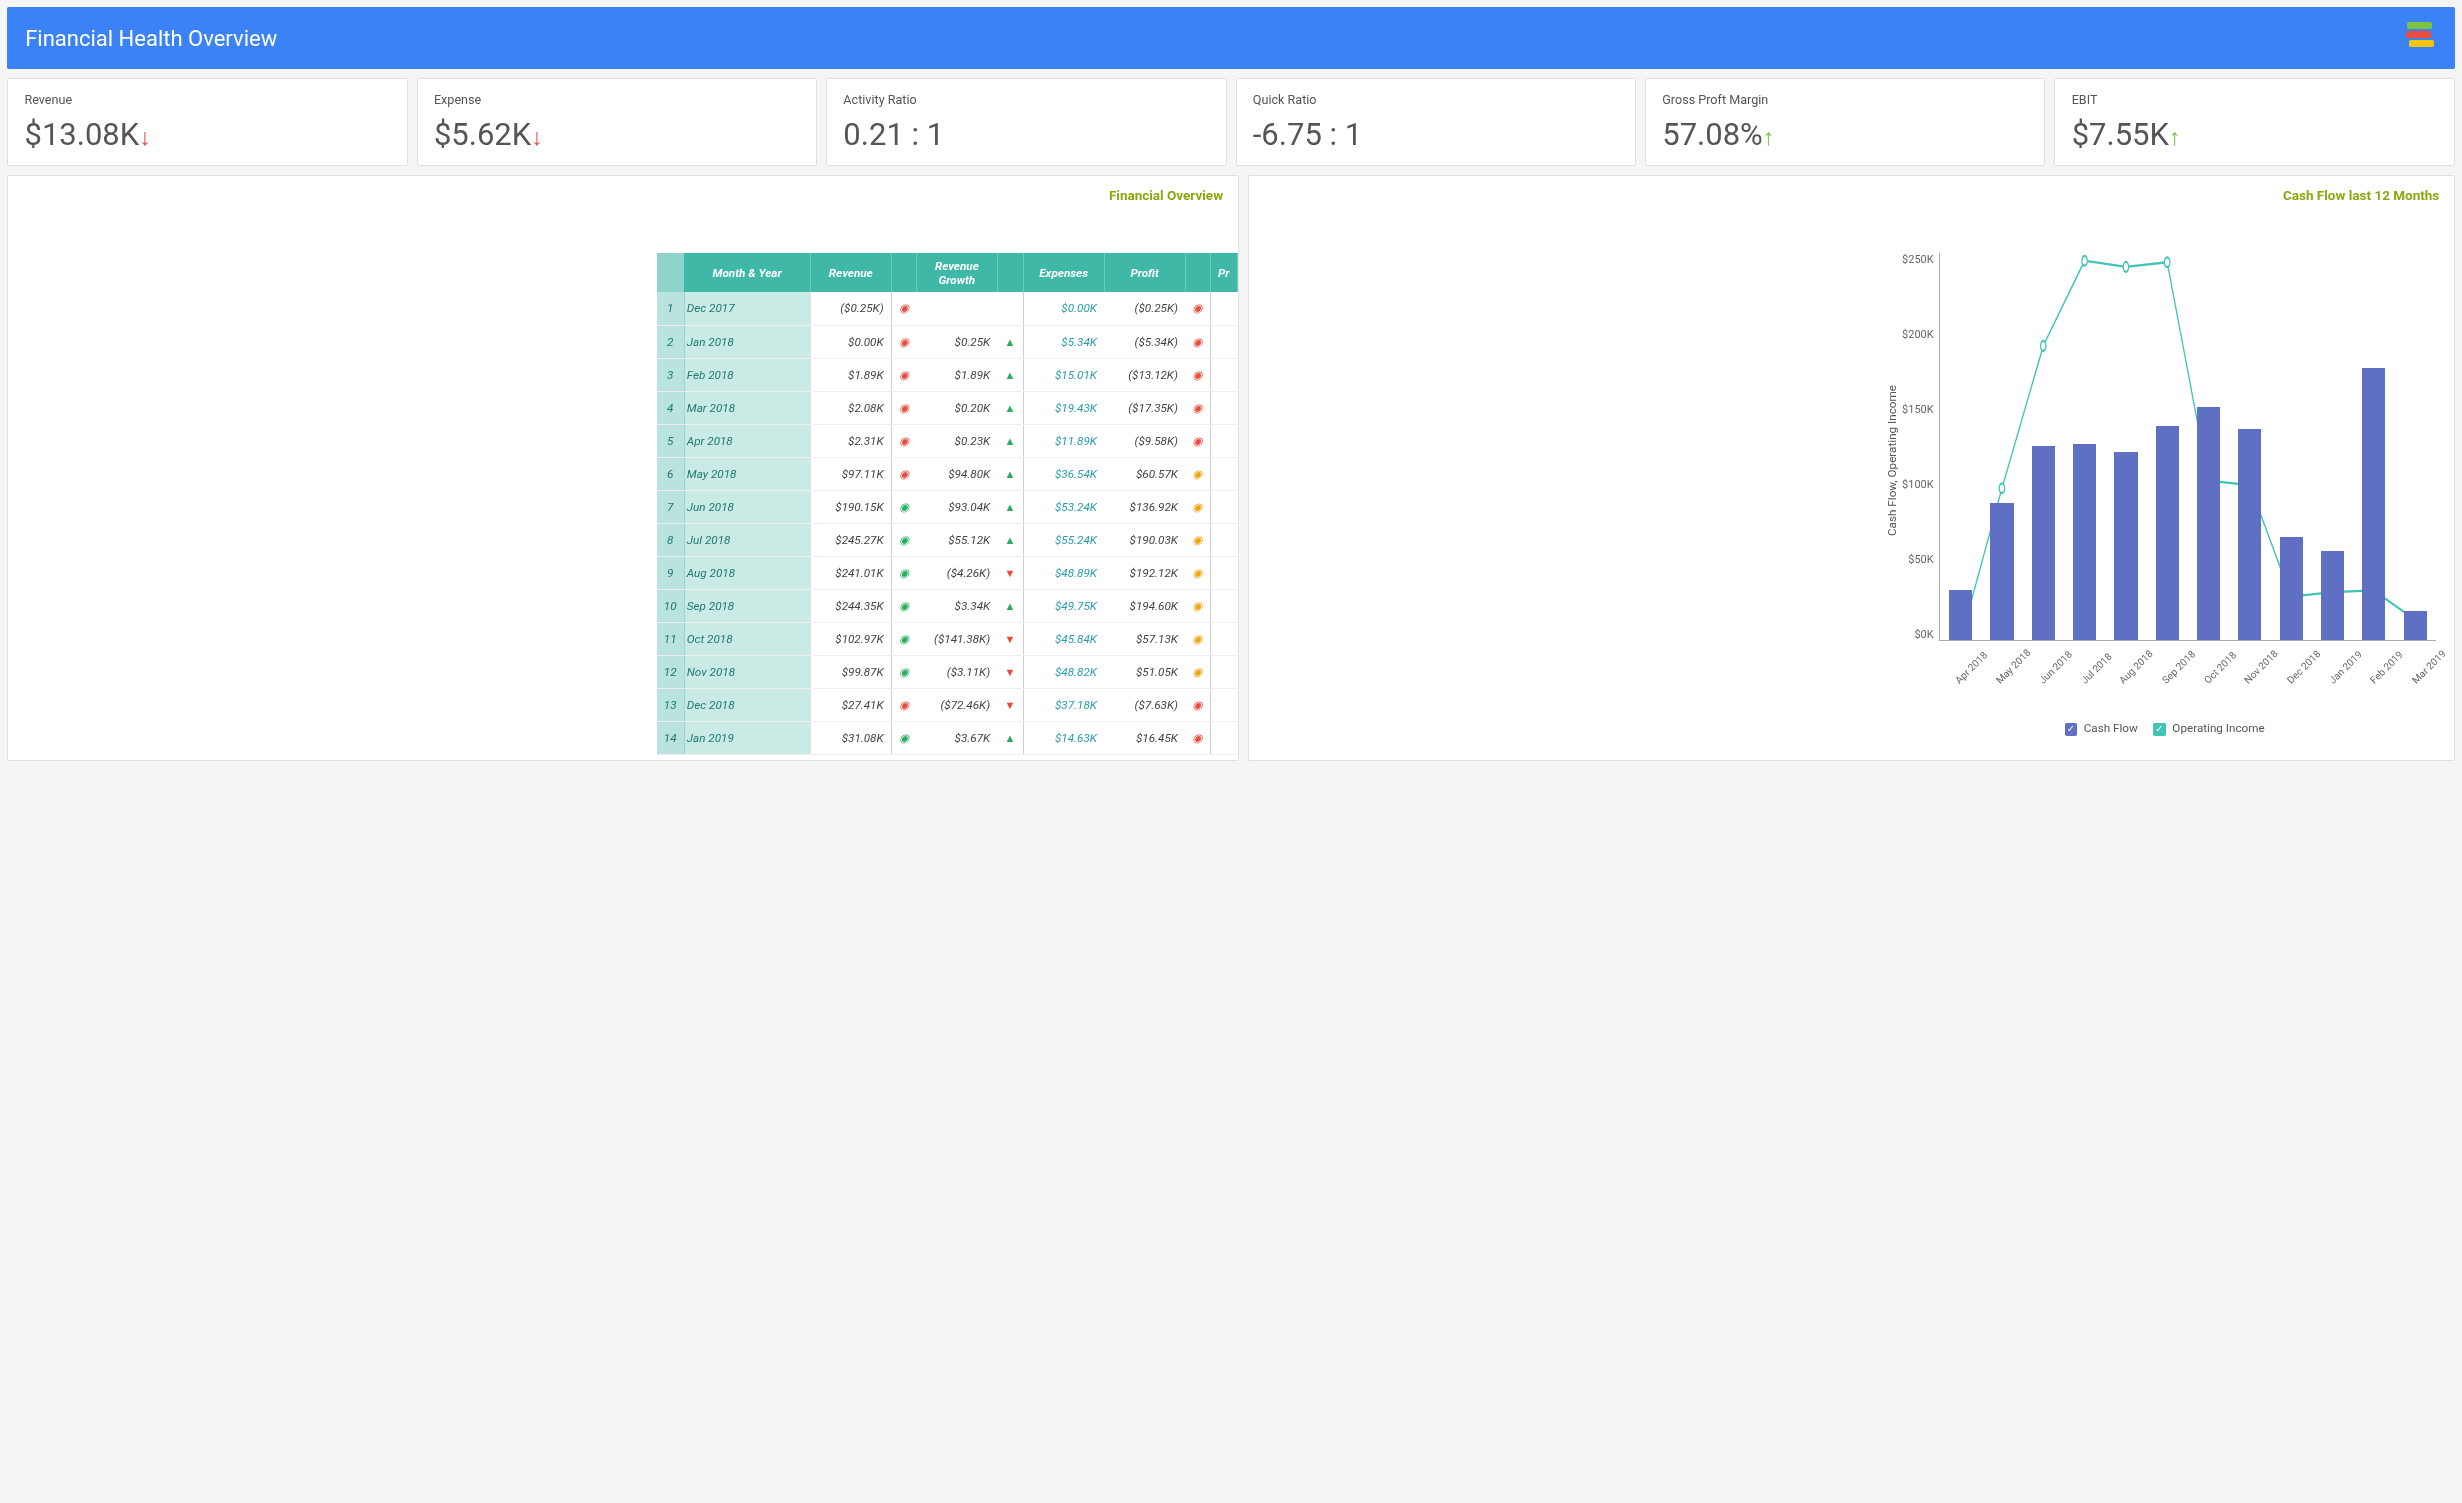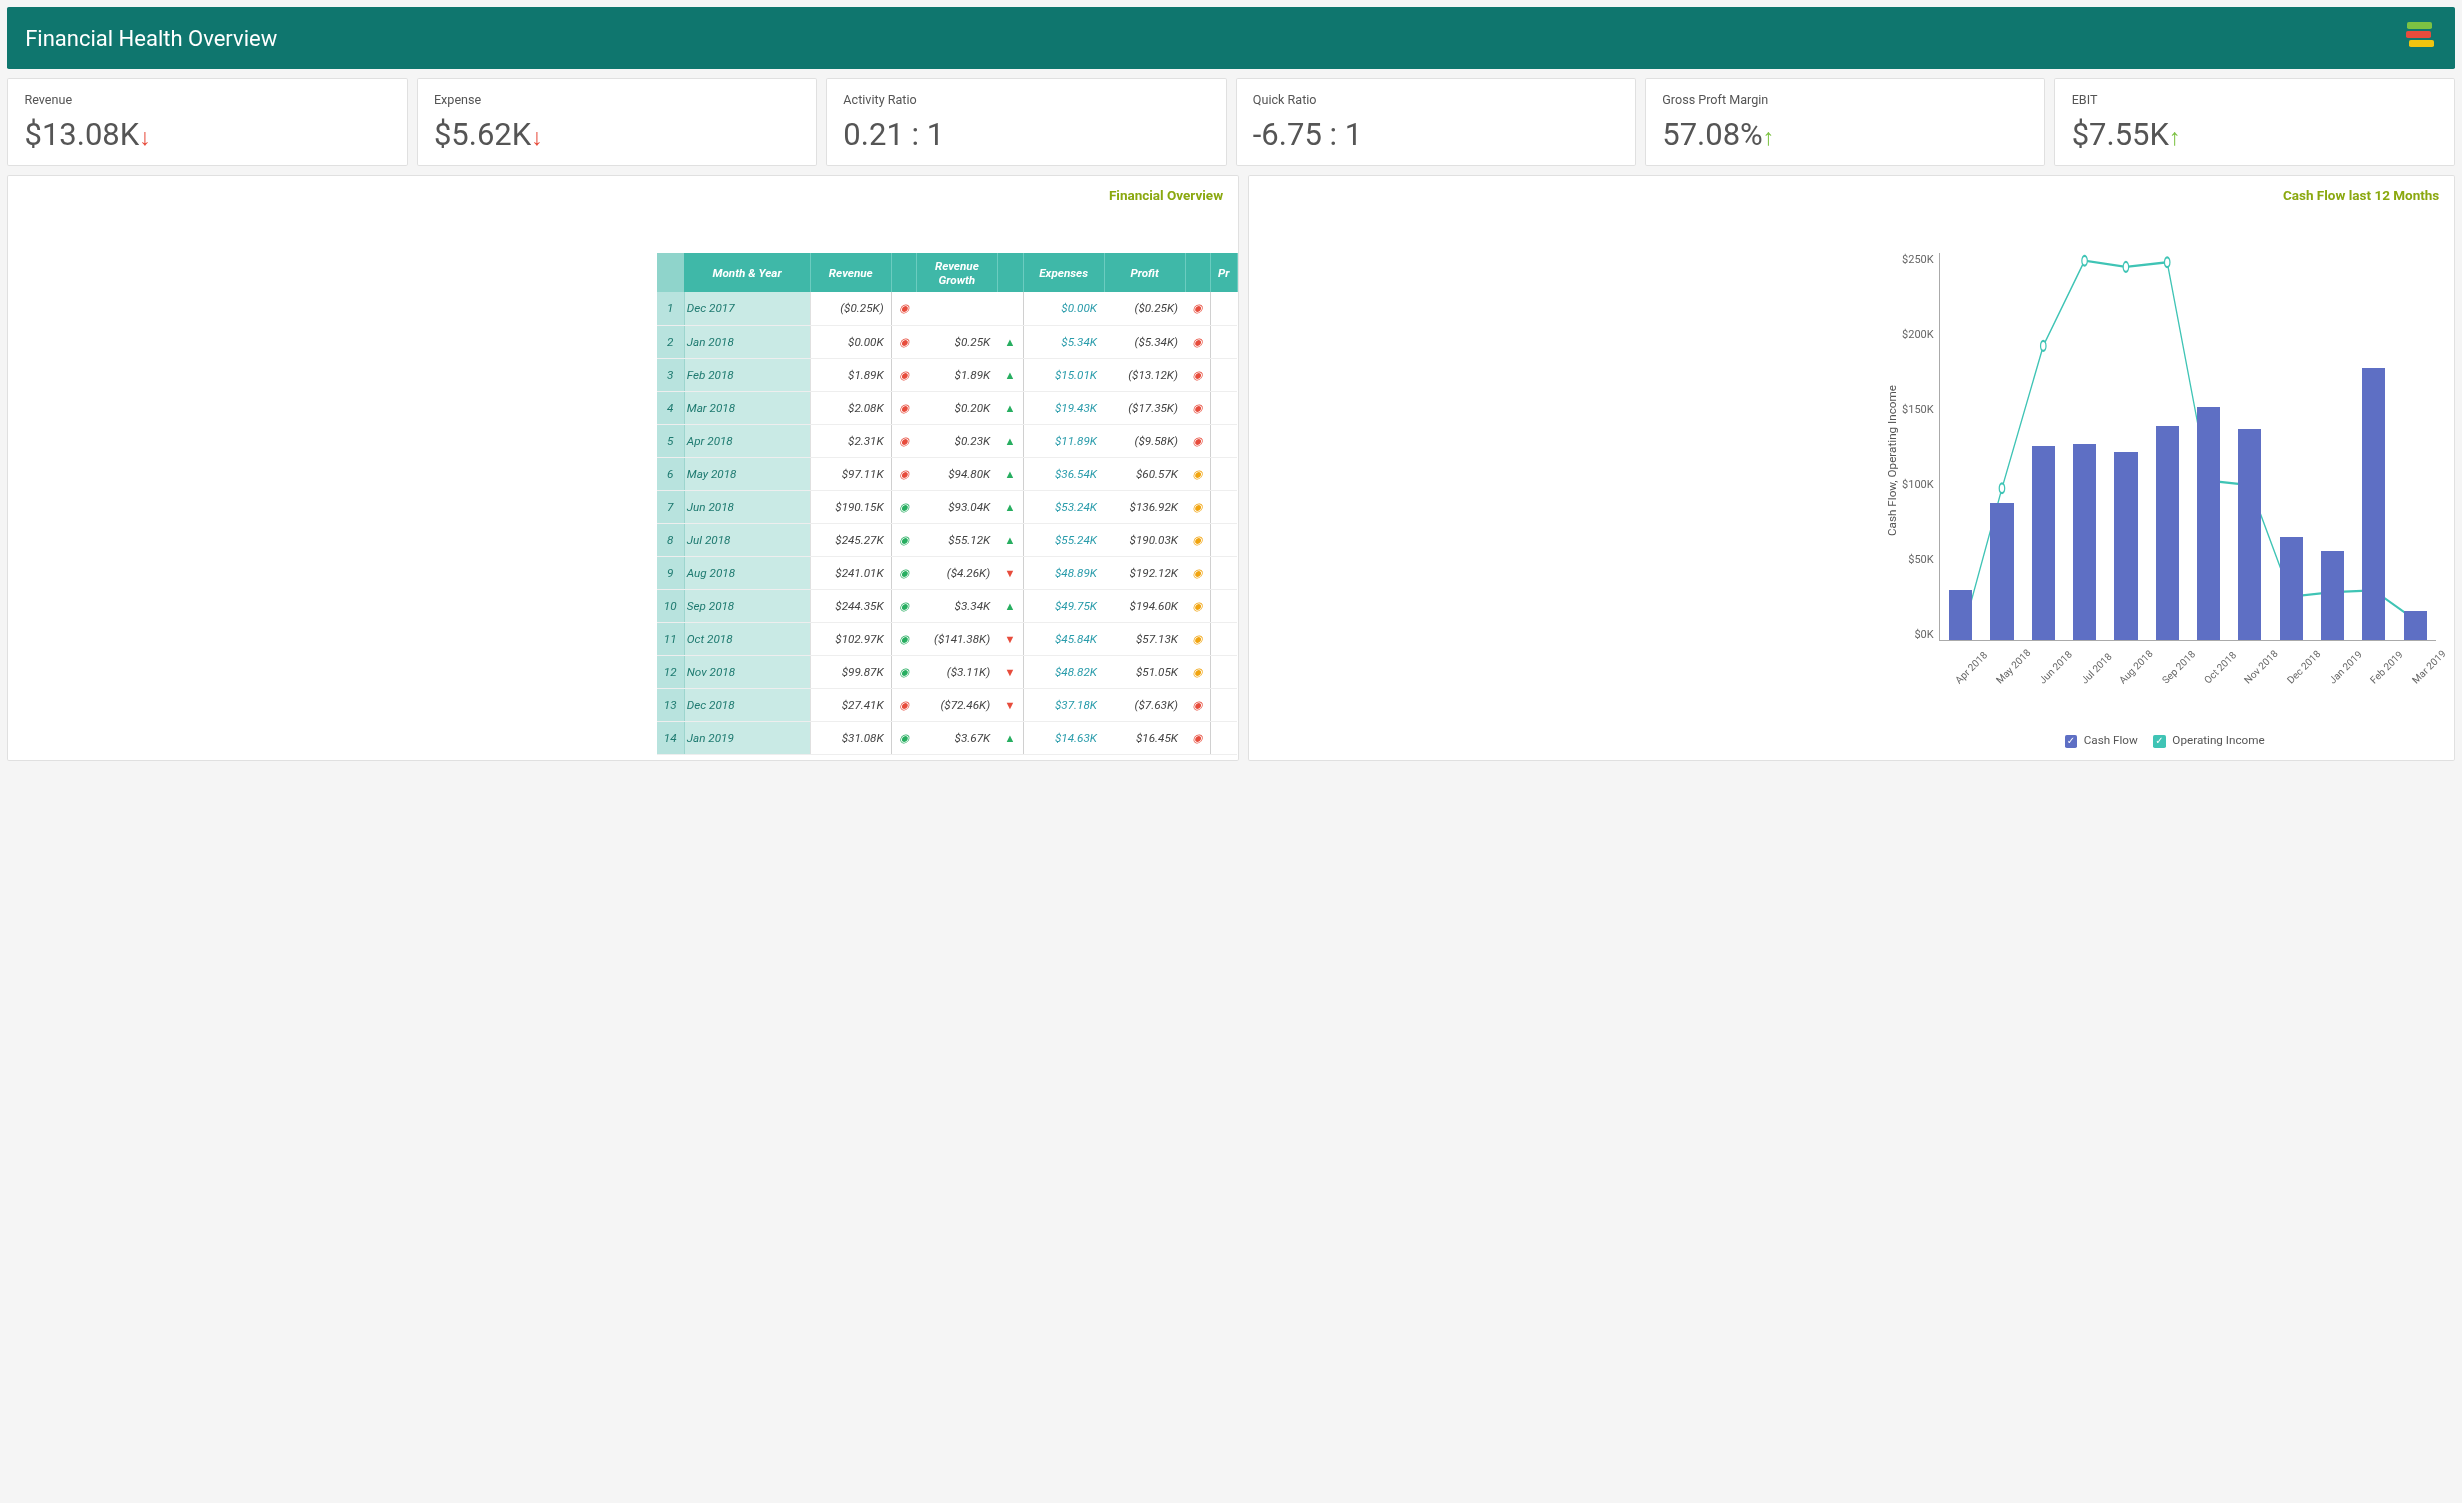--- a/index.html
+++ b/index.html
@@ -4,21 +4,21 @@
 <style>
 * { box-sizing: border-box; margin: 0; padding: 0; }
 body {
   font-family: -apple-system, BlinkMacSystemFont, "Segoe UI", Roboto, Helvetica, Arial, sans-serif;
   background: #f5f5f5;
   color: #333;
   font-size: 12.6px;
   padding: 7.2px;
 }
 .header {
-  background: #0f766e;
+  background: #3b82f6;
   color: white;
   padding: 14.5px 18px;
   font-size: 22px;
   display: flex;
   justify-content: space-between;
   align-items: center;
   border-radius: 1.8px;
 }
 .header-icon {
   width: 33px;
@@ -184,21 +184,21 @@
   white-space: nowrap;
   height: 45px;
   position:relative;
   top:9px;
   left: 16.3px;
 }
 .legend {
   text-align:center;
   font-size:11.7px;
   color:#555;
-  margin-top: 19px;
+  margin-top: 7px;
 }
 .leg-box {
   display:inline-block;
   width:12.6px; height:12.6px;
   vertical-align:middle;
   margin: 0 3.6px 0 12.6px;
   text-align:center;
   line-height:12.6px;
   font-size:10px;
   color:white;

